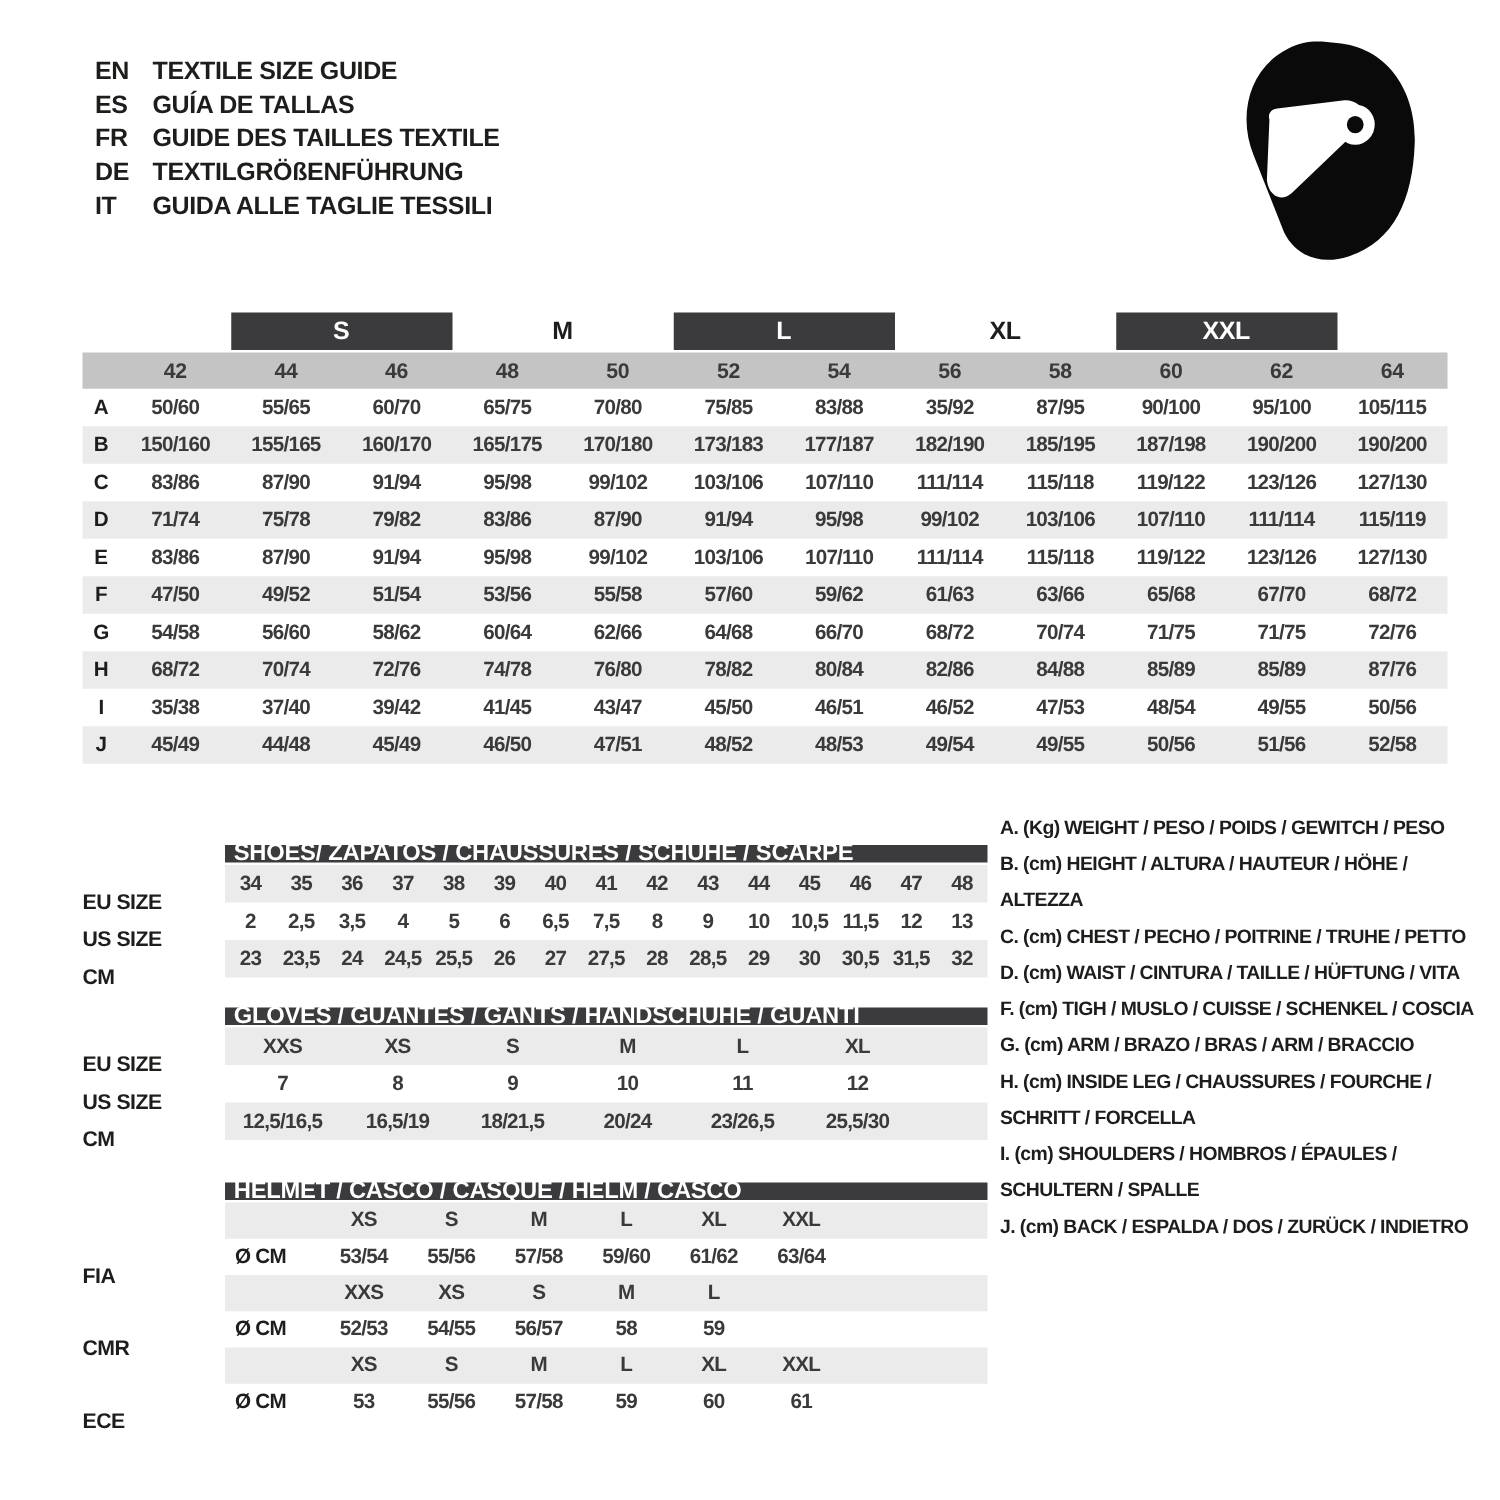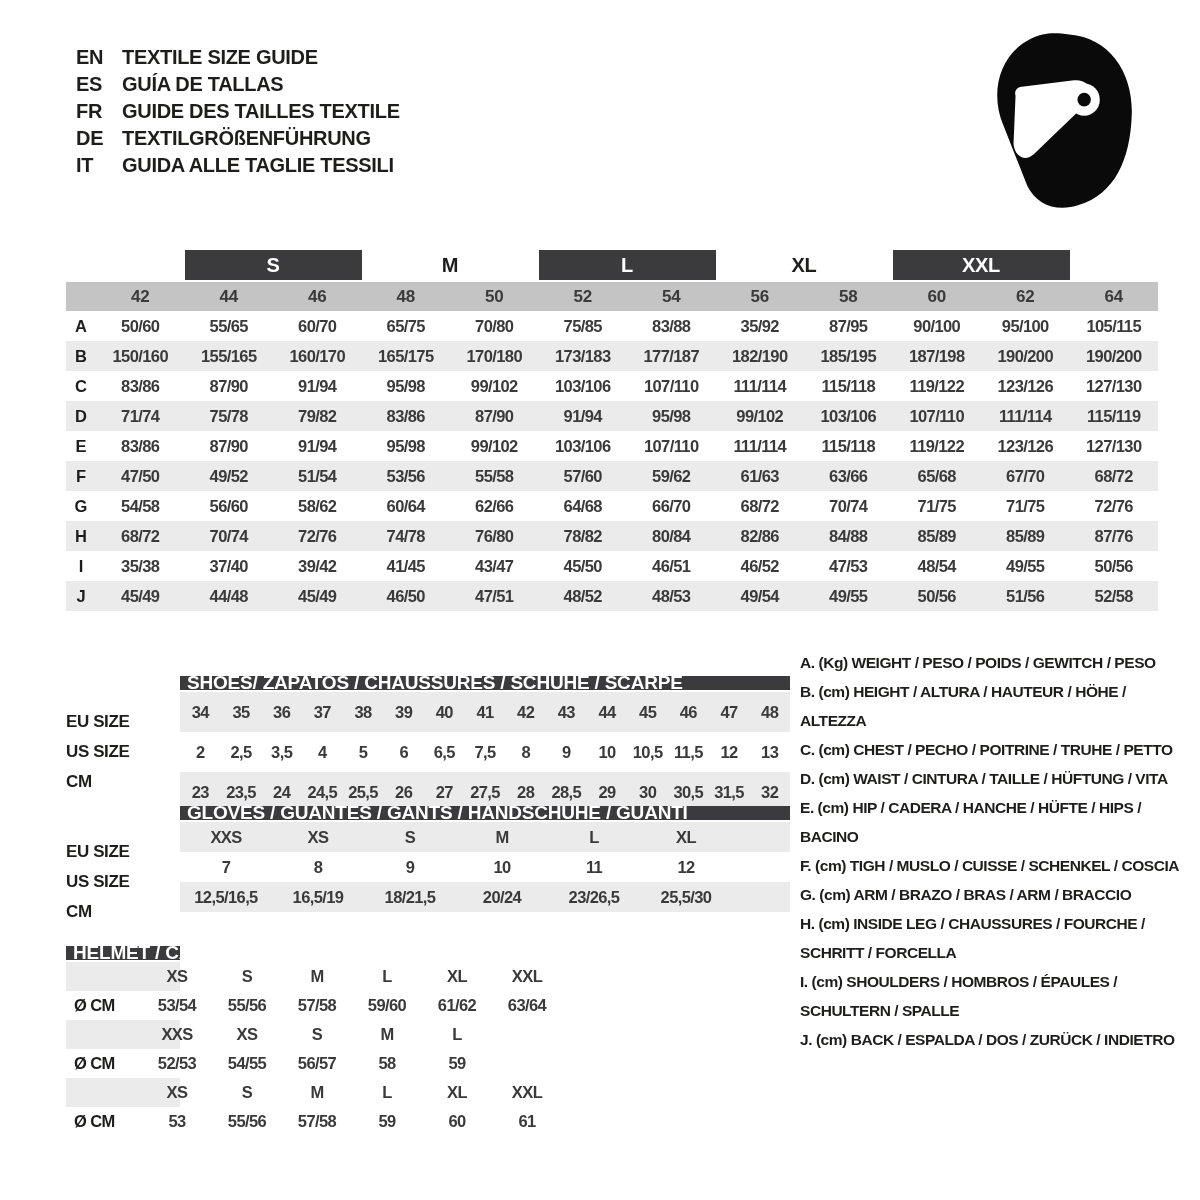--- a/index.html
+++ b/index.html
@@ -44,21 +44,21 @@
   .section{position:absolute;display:grid;grid-template-columns:114px 610px;}
   .section.shoes{left:66px;top:676px;}
   .section.gloves{left:66px;top:806px;}
   .section.helmet-tbl{left:66px;top:946px;}
   .label-col{display:flex;flex-direction:column;font-size:17px;letter-spacing:-0.4px;}
   .label-col .spacer{height:31px;flex:0 0 31px;}
   .label-col .rlabel{height:30px;display:flex;align-items:center;}
   .section.helmet-tbl .label-col .rlabel{height:29px;}
   .title-bar{height:14px;background:var(--dark);color:#fff;display:flex;align-items:center;
     padding-left:7px;font-size:19px;letter-spacing:-0.2px;margin-bottom:2px;white-space:nowrap;}
-  .srow{display:grid;grid-template-columns:repeat(15,1fr);height:40px;}
+  .srow{display:grid;grid-template-columns:repeat(15,1fr);height:30px;}
   .glrow{display:grid;grid-template-columns:repeat(6,92px) 1fr;height:30px;}
   .hrow{display:grid;grid-template-columns:76px repeat(6,70px) 1fr;height:29px;}
   .srow.gray,.glrow.gray,.hrow.gray{background:var(--rowalt);}
   .scell{display:flex;align-items:center;justify-content:center;font-size:16.5px;letter-spacing:-0.6px;color:var(--num);white-space:nowrap;}
   .hrow .scell:first-child{justify-content:flex-start;padding-left:8px;color:var(--ink);}
 
   
   .legend{position:absolute;left:800px;top:648px;width:392px;}
   .legend-item{font-size:15.5px;letter-spacing:-0.45px;line-height:29px;color:var(--ink);}
 </style>
@@ -379,20 +379,29 @@
           <div class="scell">12,5/16,5</div>
           <div class="scell">16,5/19</div>
           <div class="scell">18/21,5</div>
           <div class="scell">20/24</div>
           <div class="scell">23/26,5</div>
           <div class="scell">25,5/30</div>
         </div>
       </div>
     </div>
   <div class="section helmet-tbl">
+      <div class="label-col">
+        <div class="spacer"></div>
+        <div class="rlabel"></div>
+        <div class="rlabel">FIA</div>
+        <div class="rlabel"></div>
+        <div class="rlabel">CMR</div>
+        <div class="rlabel"></div>
+        <div class="rlabel">ECE</div>
+      </div>
       <div class="tbl">
         <div class="title-bar">HELMET / CASCO / CASQUE / HELM / CASCO</div>
         <div class="hrow gray">
           <div class="scell"></div>
           <div class="scell">XS</div>
           <div class="scell">S</div>
           <div class="scell">M</div>
           <div class="scell">L</div>
           <div class="scell">XL</div>
           <div class="scell">XXL</div>
@@ -443,21 +452,20 @@
           <div class="scell">61</div>
         </div>
       </div>
     </div>
 
   <div class="legend">
       <div class="legend-item">A. (Kg) WEIGHT / PESO / POIDS / GEWITCH / PESO</div>
       <div class="legend-item">B. (cm) HEIGHT / ALTURA / HAUTEUR / HÖHE / ALTEZZA</div>
       <div class="legend-item">C. (cm) CHEST / PECHO / POITRINE / TRUHE / PETTO</div>
       <div class="legend-item">D. (cm) WAIST / CINTURA / TAILLE / HÜFTUNG / VITA</div>
-      <div class="legend-item">E. (cm) HIP / CADERA / HANCHE / HÜFTE / HIPS / BACINO</div>
       <div class="legend-item">F. (cm) TIGH / MUSLO / CUISSE / SCHENKEL / COSCIA</div>
       <div class="legend-item">G. (cm) ARM / BRAZO / BRAS / ARM / BRACCIO</div>
       <div class="legend-item">H. (cm) INSIDE LEG / CHAUSSURES / FOURCHE / SCHRITT / FORCELLA</div>
       <div class="legend-item">I. (cm) SHOULDERS / HOMBROS / ÉPAULES / SCHULTERN / SPALLE</div>
       <div class="legend-item">J. (cm) BACK / ESPALDA / DOS / ZURÜCK / INDIETRO</div>
     </div>
 
 </div>
 
 </body></html>

